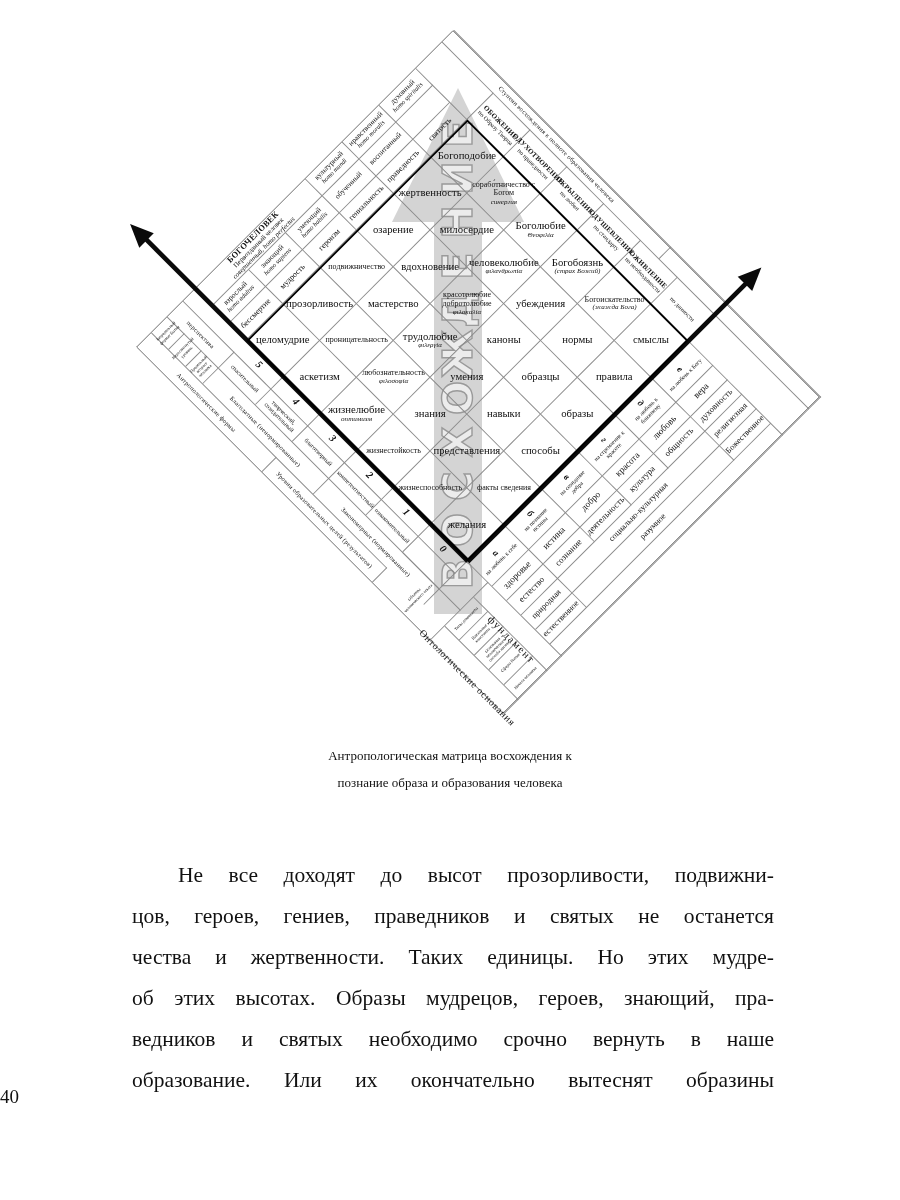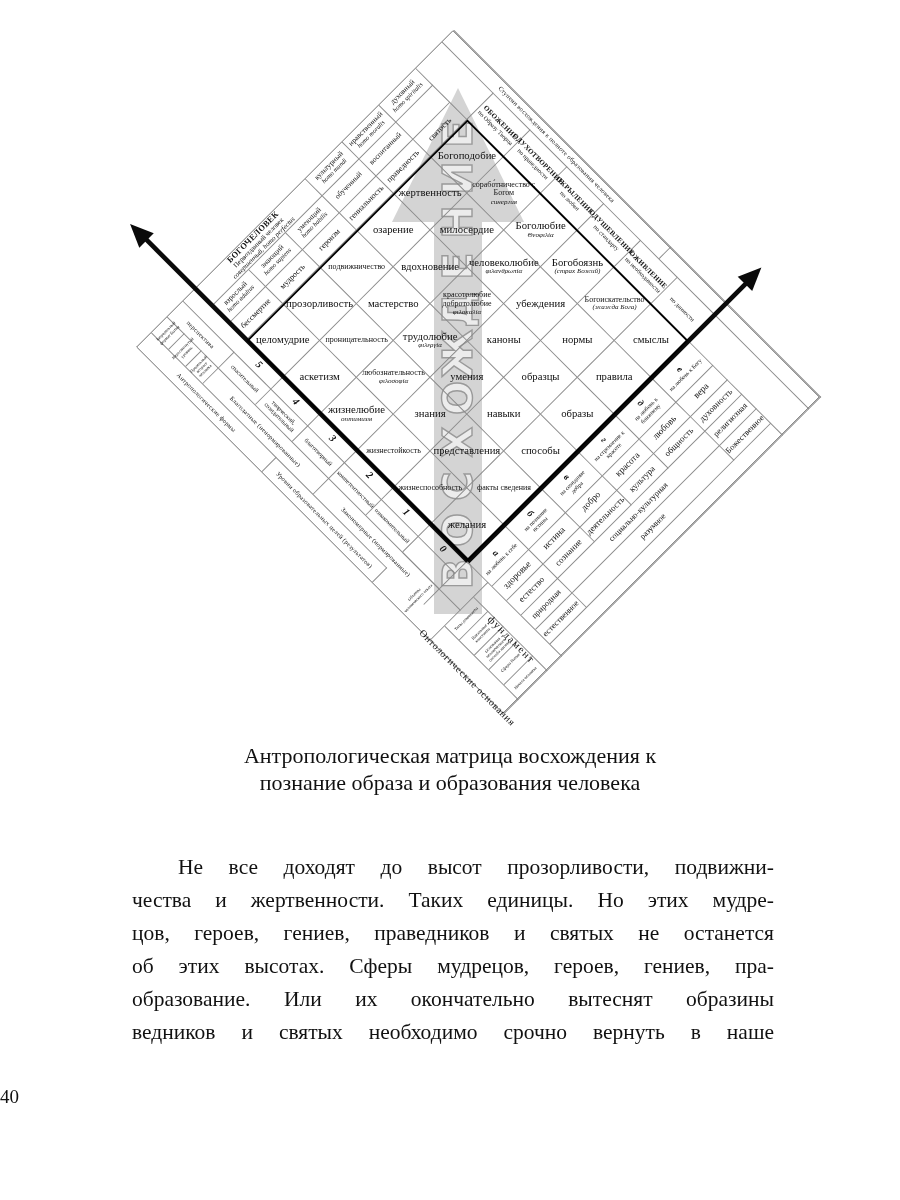--- a/index.html
+++ b/index.html
@@ -60,23 +60,23 @@
      border-top:11px solid transparent;border-bottom:11px solid transparent;border-left:25px solid #0a0a0a;}
 
   
   .ovl{position:absolute;z-index:2;text-align:center;white-space:nowrap;}
   #ovl-ontology{left:380px;top:672px;width:175px;transform:rotate(45deg);font-size:10px;letter-spacing:.6px;}
   #ovl-foundation{left:464px;top:634px;width:95px;transform:rotate(45deg);font-size:10.5px;letter-spacing:1.5px;}
 
   
   #caption{position:absolute;left:0;top:742px;width:900px;text-align:center;z-index:3;}
   #caption .fig{font-size:20px;margin-bottom:6px;}
-  #caption .c1,#caption .c2{font-size:22px;line-height:27px;}
+  #caption .c1,#caption .c2{font-size:13px;line-height:27px;}
   #para{position:absolute;left:132px;top:851px;width:642px;z-index:3;font-size:21.5px;}
-  .pline{line-height:33px;text-align:justify;text-align-last:justify;white-space:normal;}
+  .pline{line-height:33px;text-align:justify;text-align-last:justify;white-space:normal;margin-top:8px;}
   .pline.first{text-indent:46px;}
   #pagenum{position:absolute;left:0;top:1086px;width:900px;text-align:left;font-size:19px;z-index:3;}
 </style>
 </head>
 <body>
 
 <div id="page">
 
   <div id="wm">
     <div id="wm-head"></div>
@@ -679,21 +679,21 @@
   <div id="ovl-ontology" class="ovl">Онтологические основания</div>
   <div id="ovl-foundation" class="ovl">фундамент</div>
 
   <div id="caption">
     <div class="c1">Антропологическая матрица восхождения к</div>
     <div class="c2">познание образа и образования человека</div>
   </div>
 
   <div id="para">
       <div class="pline first">Не все доходят до высот прозорливости, подвижни-</div>
+      <div class="pline">цов, героев, гениев, праведников и святых не останется</div>
       <div class="pline">чества и жертвенности. Таких единицы. Но этих мудре-</div>
-      <div class="pline">цов, героев, гениев, праведников и святых не останется</div>
-      <div class="pline">об этих высотах. Сферы мудрецов, героев, гениев, пра-</div>
+      <div class="pline">об этих высотах. Образы мудрецов, героев, знающий, пра-</div>
+      <div class="pline">ведников и святых необходимо срочно вернуть в наше</div>
       <div class="pline">образование. Или их окончательно вытеснят образины</div>
-      <div class="pline">ведников и святых необходимо срочно вернуть в наше</div>
     </div>
 
   <div id="pagenum">40</div>
 </div>
 
 </body></html>

